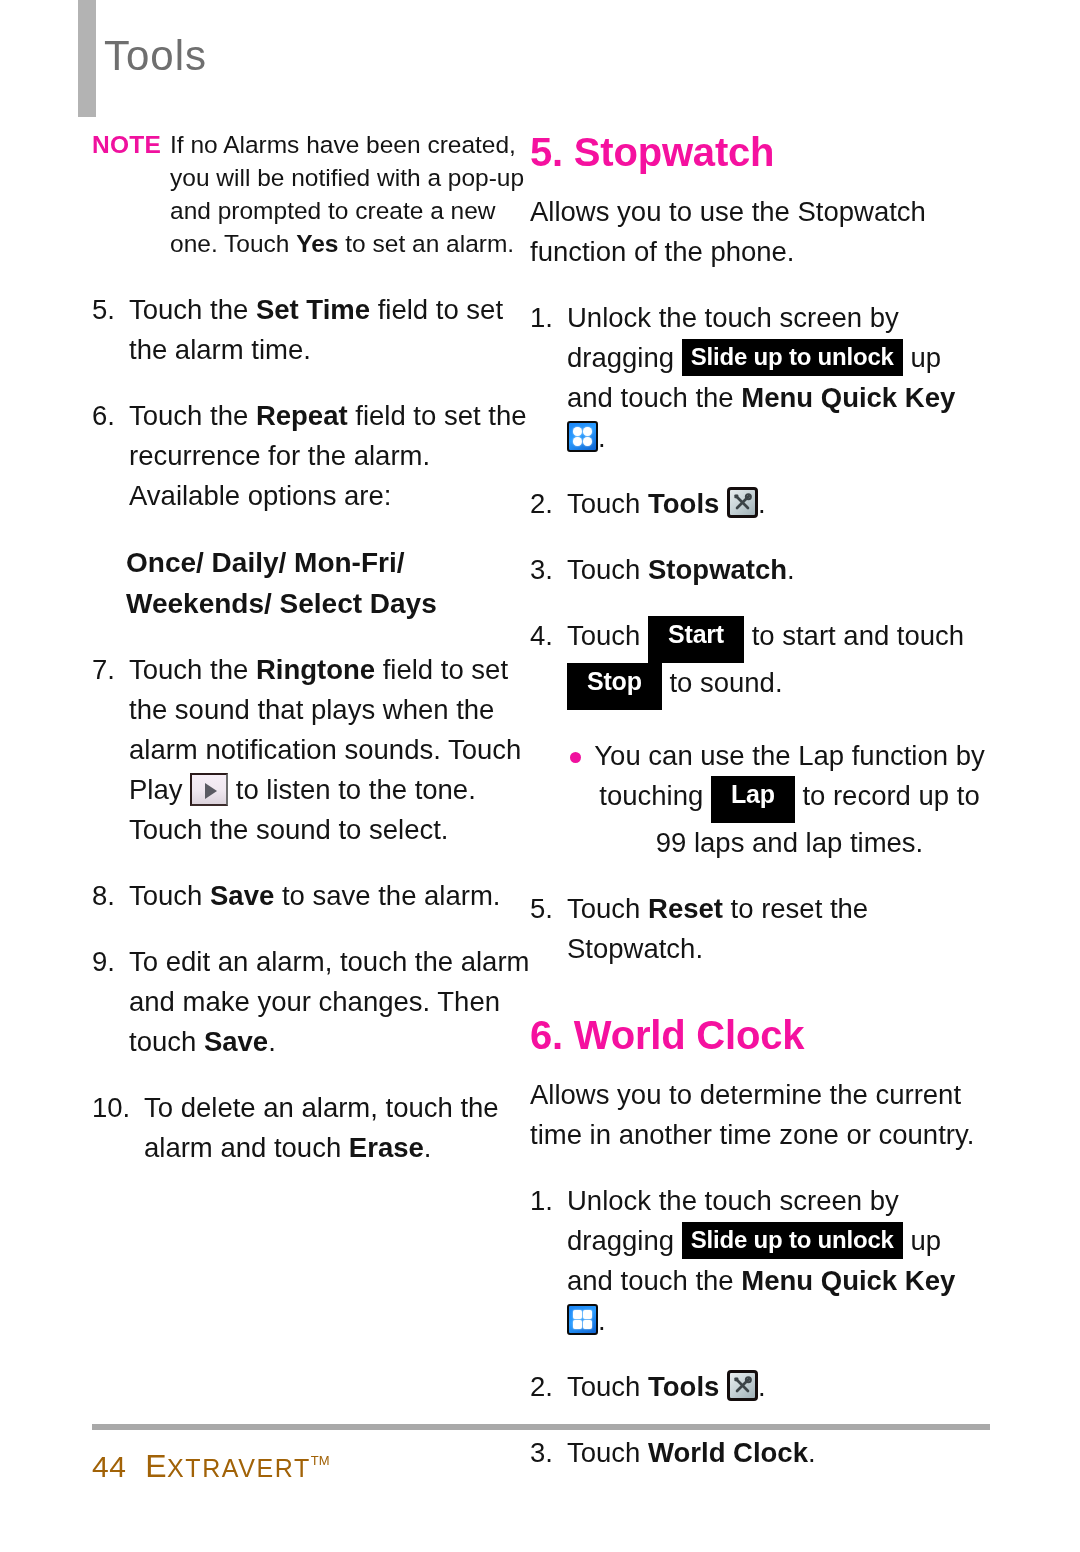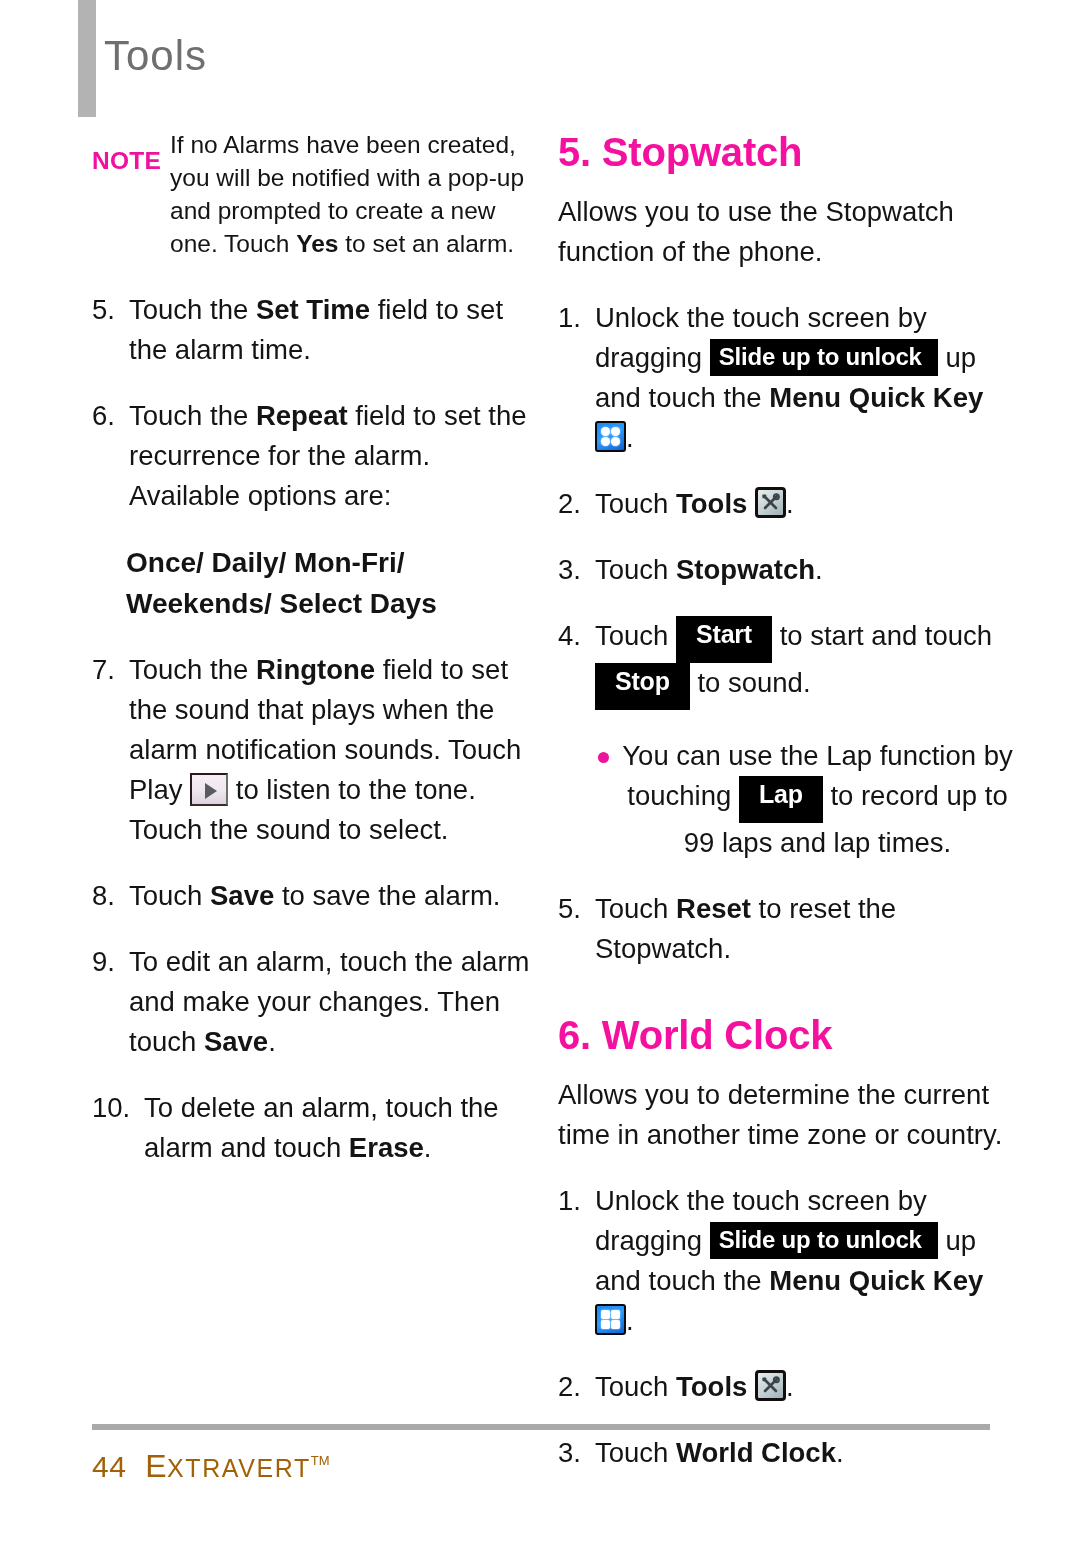--- a/index.html
+++ b/index.html
@@ -43,32 +43,32 @@
 
   
   .col {
     position: absolute;
     top: 128px;
     font-size: 27.5px;
     line-height: 40px;
     color: #141414;
   }
   .col-left  { left: 92px;  width: 440px; }
-  .col-right { left: 558px; width: 455px; }
+  .col-right { left: 530px; width: 455px; }
 
   
   .note {
     position: relative;
     margin: 0 0 30px 0;
     font-size: 24.5px;
     line-height: 33px;
   }
   .note-label {
     position: absolute;
-    left: 0; top: 16px;
+    left: 0; top: 0;
     color: #f0119e;
     font-weight: bold;
     font-size: 24.5px;
     letter-spacing: 0.3px;
   }
   .note-body {
     margin-left: 78px;
   }
 
   
@@ -124,21 +124,21 @@
   .lead { margin-bottom: 26px; }
 
   
   .badge {
     display: inline-block;
     background: #000000;
     color: #ffffff;
     font-weight: bold;
     font-size: 24px;
     line-height: 1;
-    padding: 6px 16px 7px 9px;
+    padding: 6px 9px 7px 9px;
     vertical-align: 2px;
     white-space: nowrap;
     letter-spacing: -0.2px;
   }
   .badge.btn {
     padding: 6px 20px 16px 20px;
     font-size: 25px;
   }
 
   .icon-box {

